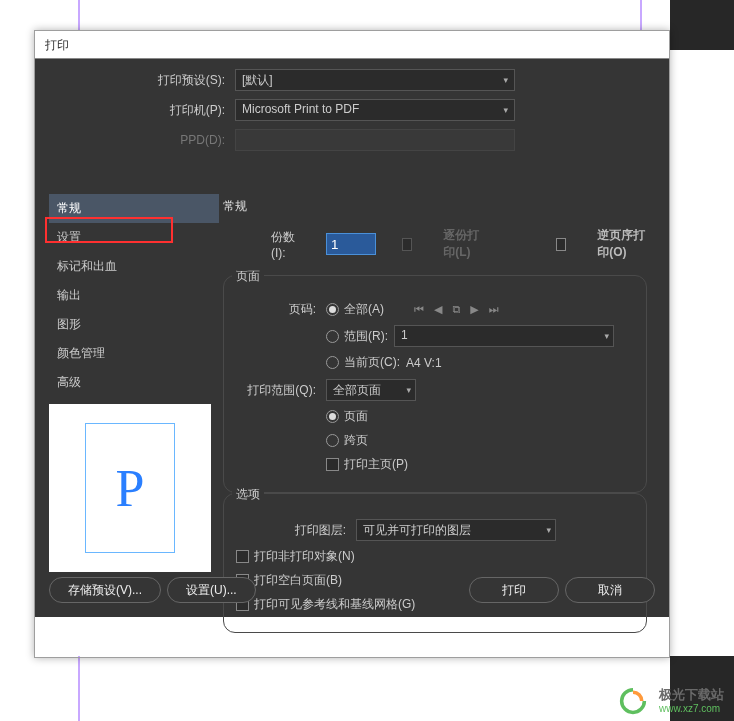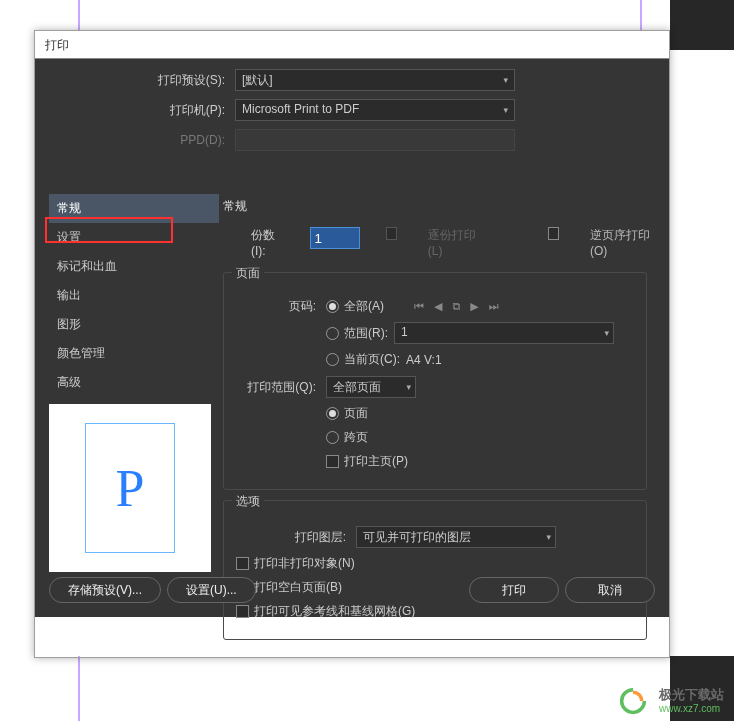--- a/index.html
+++ b/index.html
@@ -22,27 +22,27 @@
 .chev { position:absolute; right:6px; top:5px; font-size:9px; color:#aaa; }
 .sidebar { position:absolute; left:14px; top:135px; width:170px; }
 .side-item { padding:6px 8px; font-size:12px; color:#ccc; cursor:pointer; }
 .side-item.active { background:#4a5666; color:#fff; }
 .red-box { position:absolute; left:-4px; top:23px; width:128px; height:26px; border:2px solid #ff3030; pointer-events:none; }
 .preview { position:absolute; left:14px; top:345px; width:162px; height:168px; background:#fff; display:flex; align-items:center; justify-content:center; }
 .preview-page { width:90px; height:130px; border:1px solid #6ab7ff; display:flex; align-items:center; justify-content:center; }
 .preview-p { font-size:52px; color:#2a7fff; font-family:serif; }
 .main { position:absolute; left:180px; top:135px; right:14px; }
 .section-title { font-size:12px; color:#ddd; margin:4px 0 12px 8px; }
-.copies-row { display:flex; margin-left:36px; margin-bottom:14px; gap:26px; }
+.copies-row { display:flex; align-items:center; margin-left:56px; margin-bottom:14px; gap:26px; }
 .num-input { width:50px; height:22px; background:#2b2b2b; border:1px solid #4a90d9; color:#fff; padding:2px 4px; }
 .num-input.sel { background:#2a5a9a; }
 .cb { width:13px; height:13px; border:1px solid #888; background:#2b2b2b; display:inline-block; vertical-align:middle; margin-right:5px; }
-.cb-label { color:#bbb; }
+.cb-label { color:#bbb;font-weight:bold; }
 .cb-label.disabled { color:#666; }
-.group { border:1px solid #4a4a4a; border-radius:3px; margin:10px 8px; padding:10px 28px 12px 12px; position:relative; }
+.group { border:1px solid #4a4a4a; border-radius:12px; margin:0 8px; padding:10px 28px 12px 12px; position:relative; }
 .group-title { background:#353535; position:relative; top:-18px; left:-4px; display:inline-block; padding:0 4px; font-size:12px; color:#ccc; margin-bottom:-8px; }
 .radio { width:13px; height:13px; border:1px solid #999; border-radius:50%; display:inline-block; vertical-align:middle; margin-right:5px; position:relative; }
 .radio.on::after { content:''; position:absolute; left:2px; top:2px; width:7px; height:7px; background:#ddd; border-radius:50%; }
 .inline { display:flex; align-items:center; margin-bottom:7px; }
 .inline .ilbl { width:90px; text-align:right; padding-right:10px; }
 .nav-icons { display:inline-flex; gap:10px; margin-left:30px; color:#888; font-size:11px; }
 .small-select { background:#2b2b2b; border:1px solid #555; height:22px; width:220px; padding:2px 6px; position:relative; display:inline-block; }
 .small-select .chev { right:4px; }
 .small-select.short { width:90px; }
 .btn-row { position:absolute; bottom:14px; left:14px; right:14px; display:flex; gap:6px; }

